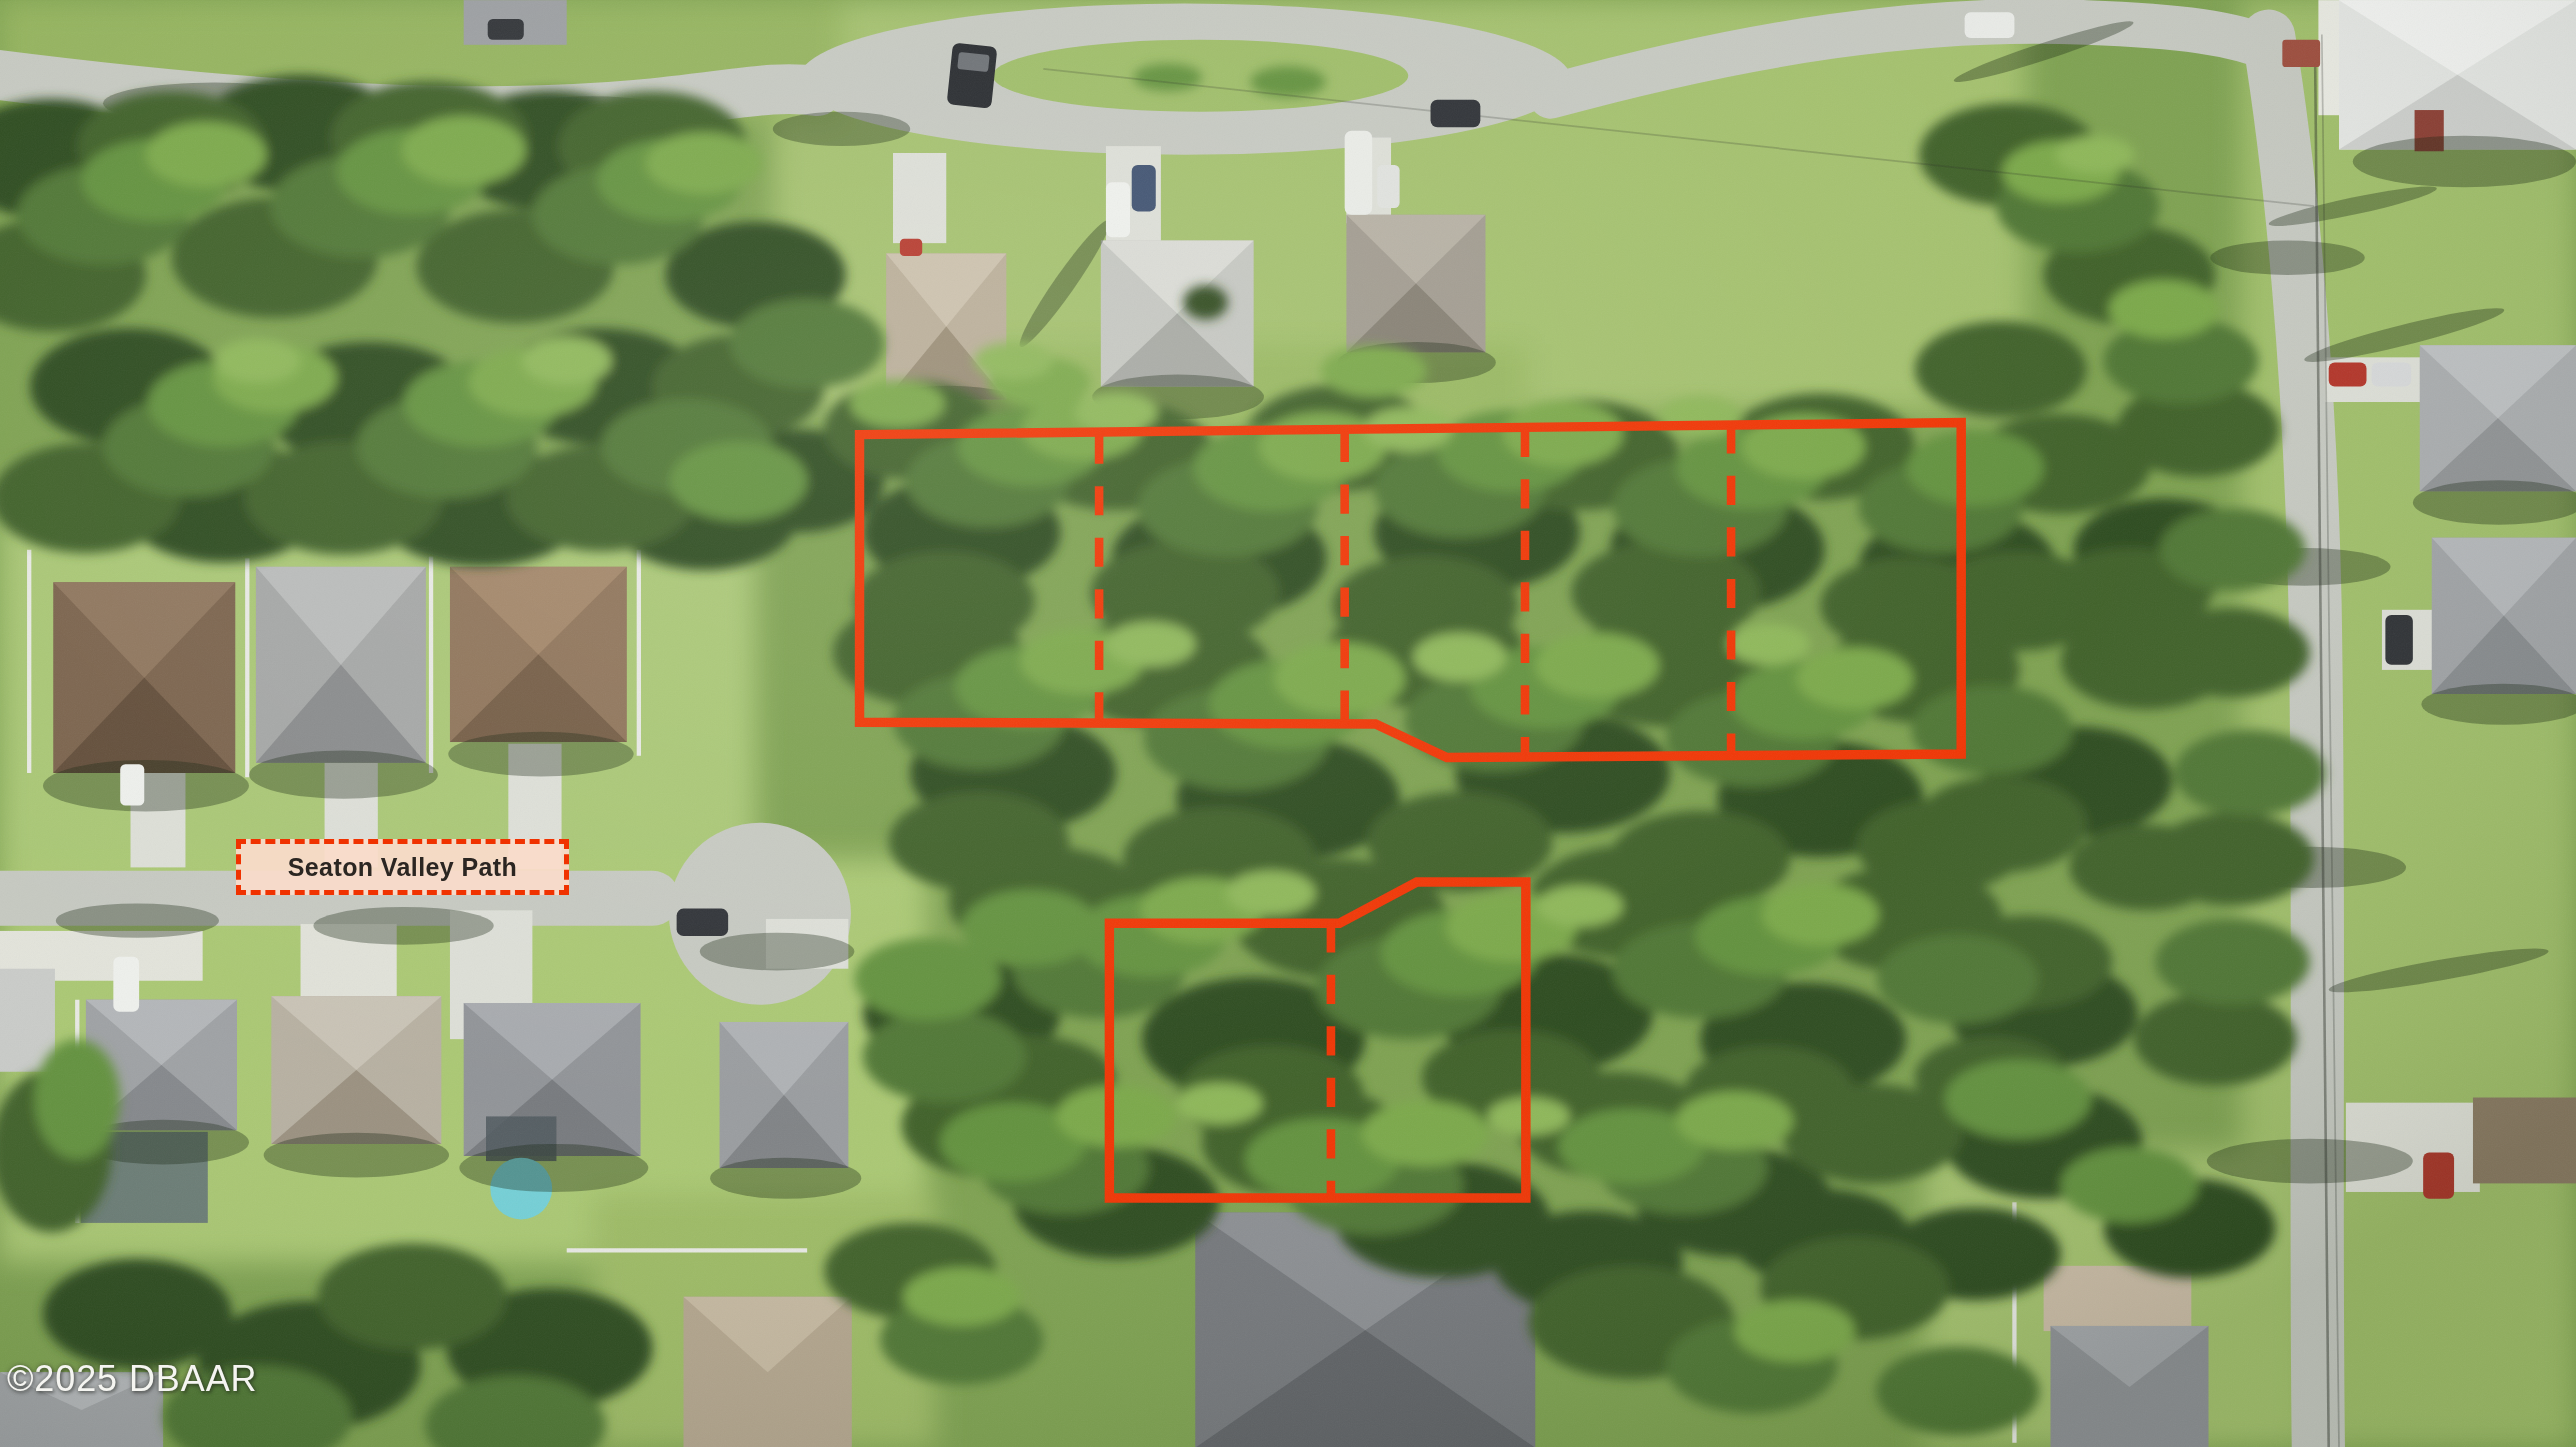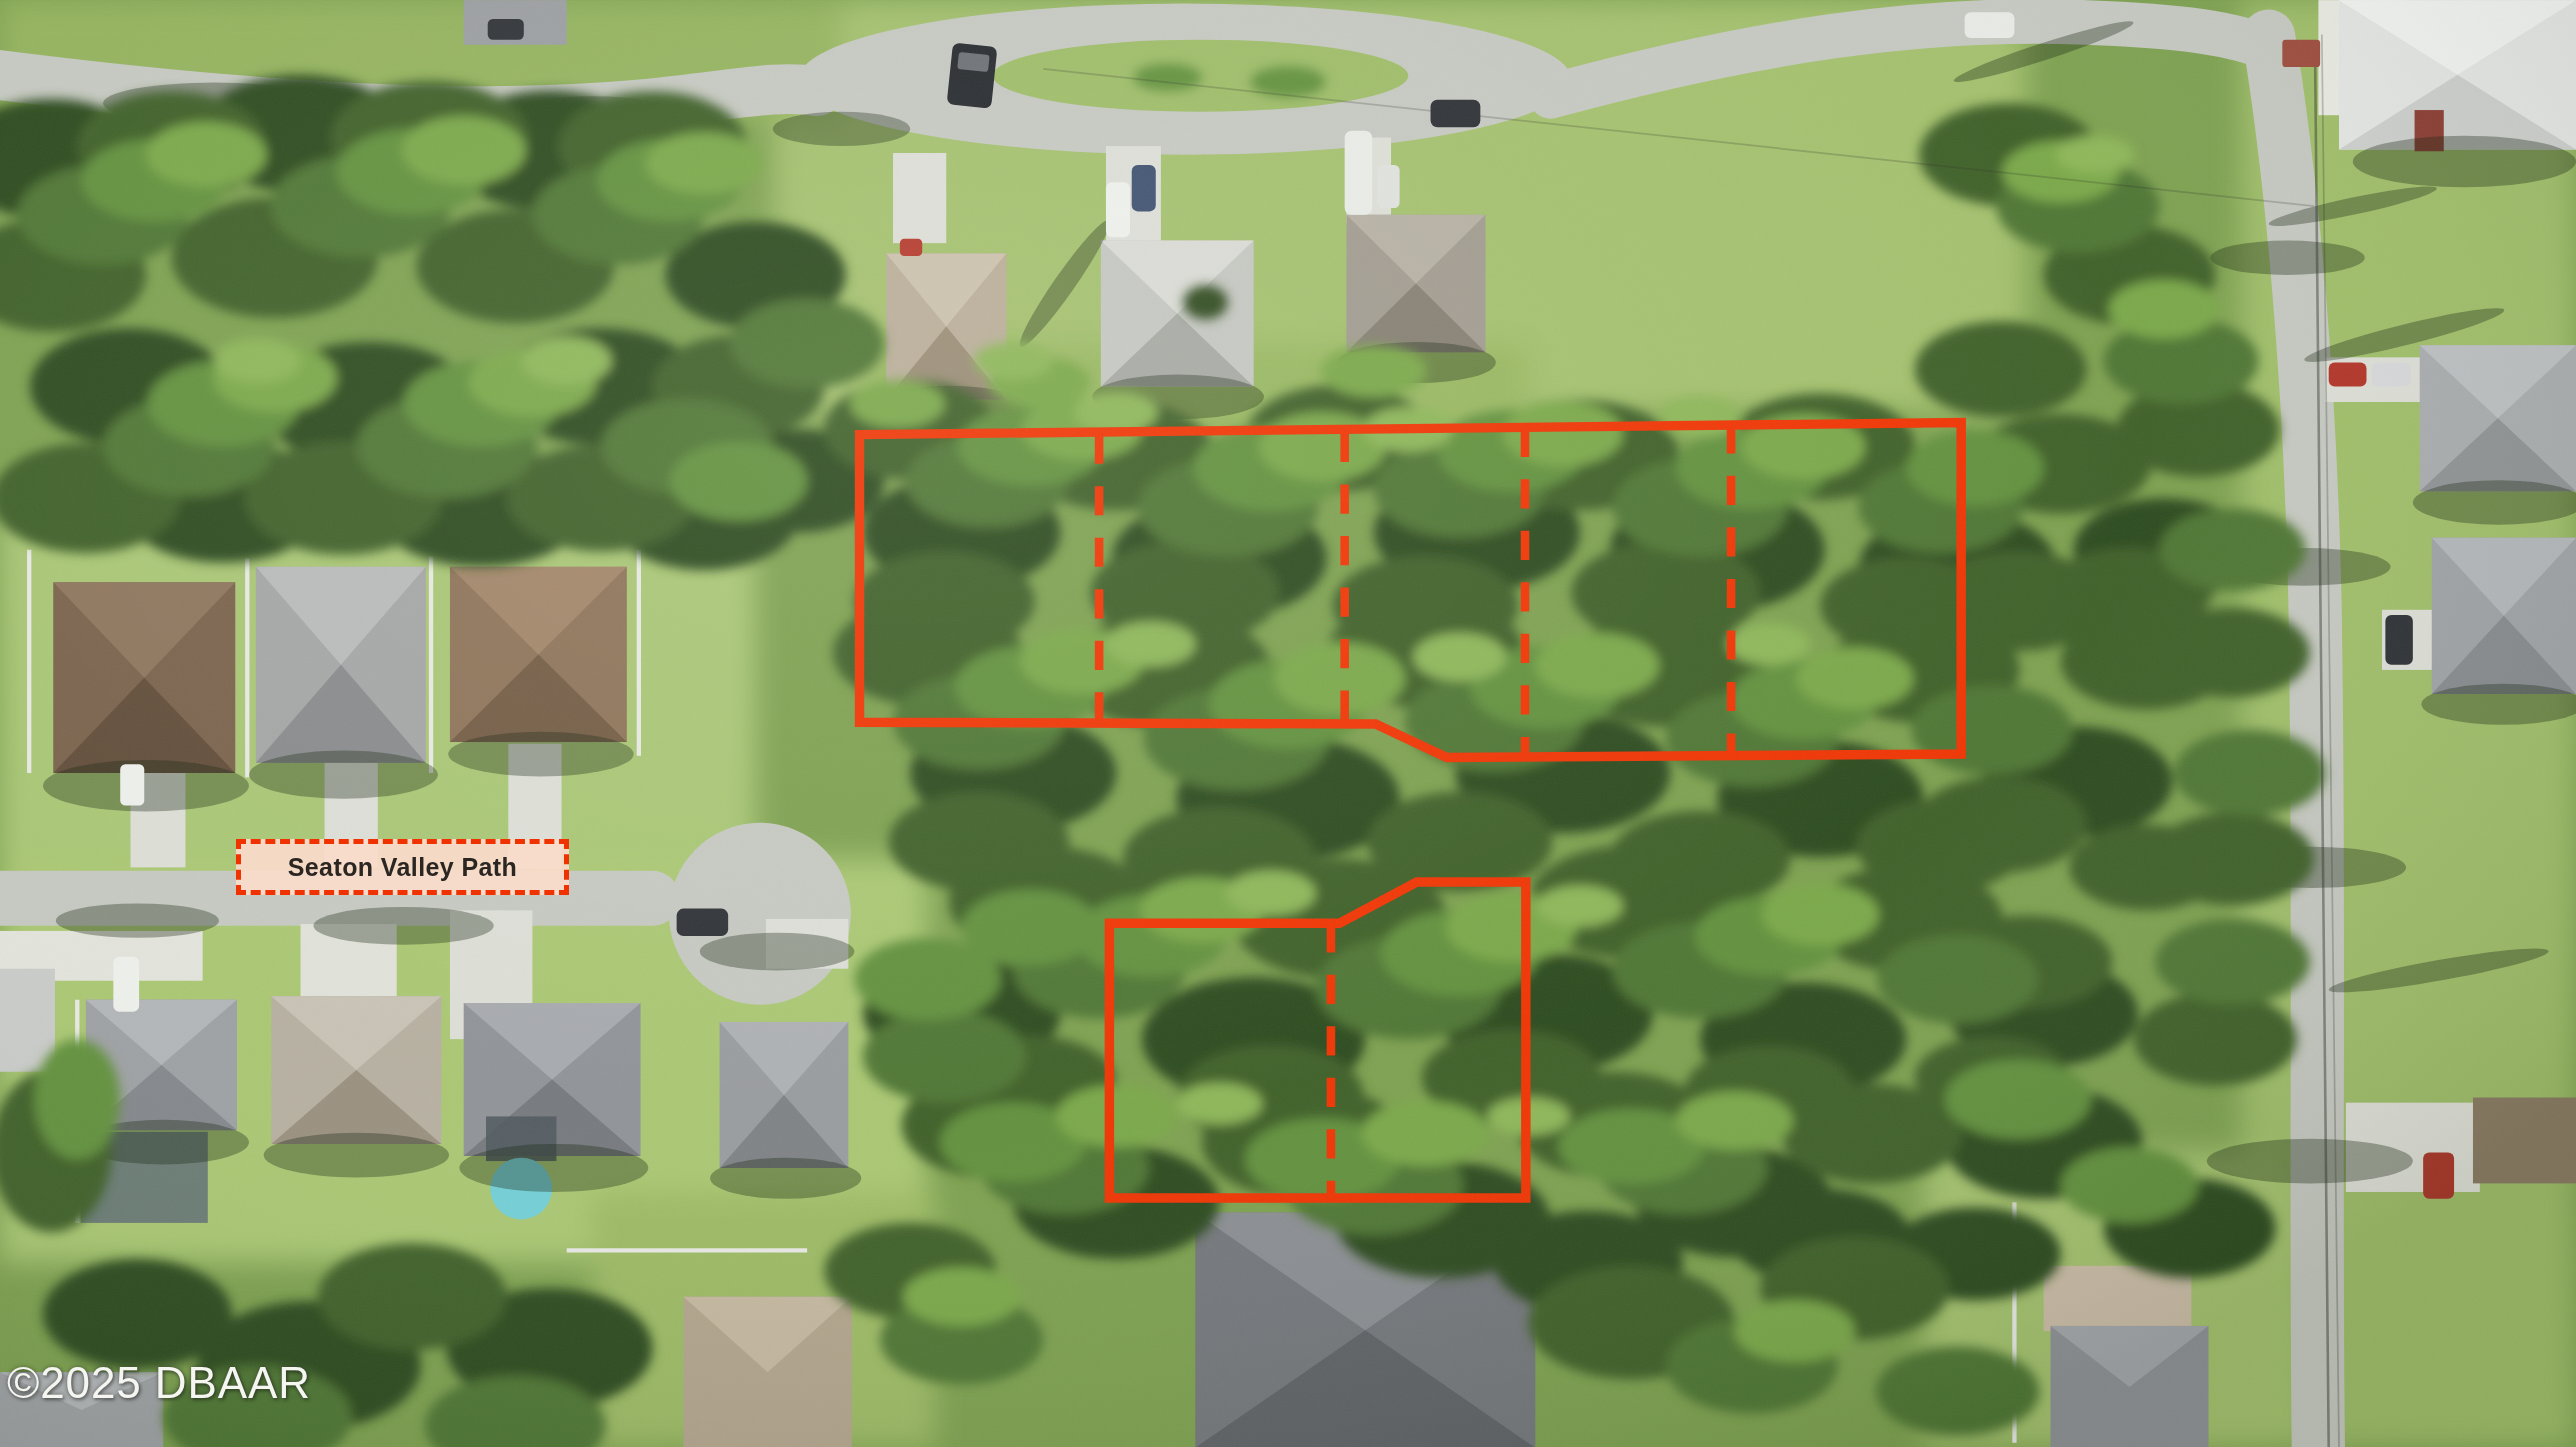--- a/index.html
+++ b/index.html
@@ -7,21 +7,21 @@
   .stage{position:relative;width:2576px;height:1448px;overflow:hidden;}
   .scene{position:absolute;left:0;top:0;width:2576px;height:1448px;display:block;}
   .street-label{
     position:absolute;left:199px;top:839px;width:333px;height:56px;
     box-sizing:border-box;border:5.2px dashed #f03200;background:rgba(250,220,202,0.93);
     display:flex;align-items:center;justify-content:center;
     font-size:25px;font-weight:700;letter-spacing:0.4px;color:#2b2622;margin-left:37px;
   }
   .watermark{
     position:absolute;left:6.9px;top:1358px;
-    font-size:44px;font-weight:400;letter-spacing:0.9px;color:#f5f5f1;
+    font-size:36px;font-weight:400;letter-spacing:0.9px;color:#f5f5f1;
     text-shadow:0 0 4.3px rgba(45,50,40,0.6),1.7px 1.7px 3.4px rgba(0,0,0,0.35);
     text-align:right;
   }
 </style>
 </head>
 <body>
 
 <div class="stage">
 <svg class="scene" viewBox="0 0 3000 1686">
   <defs>

